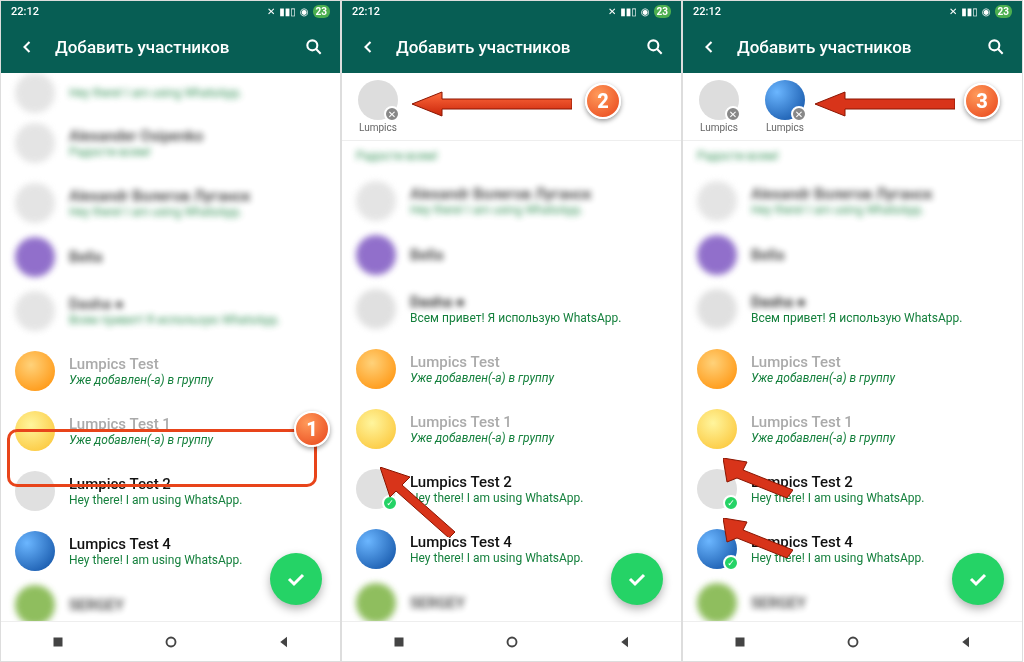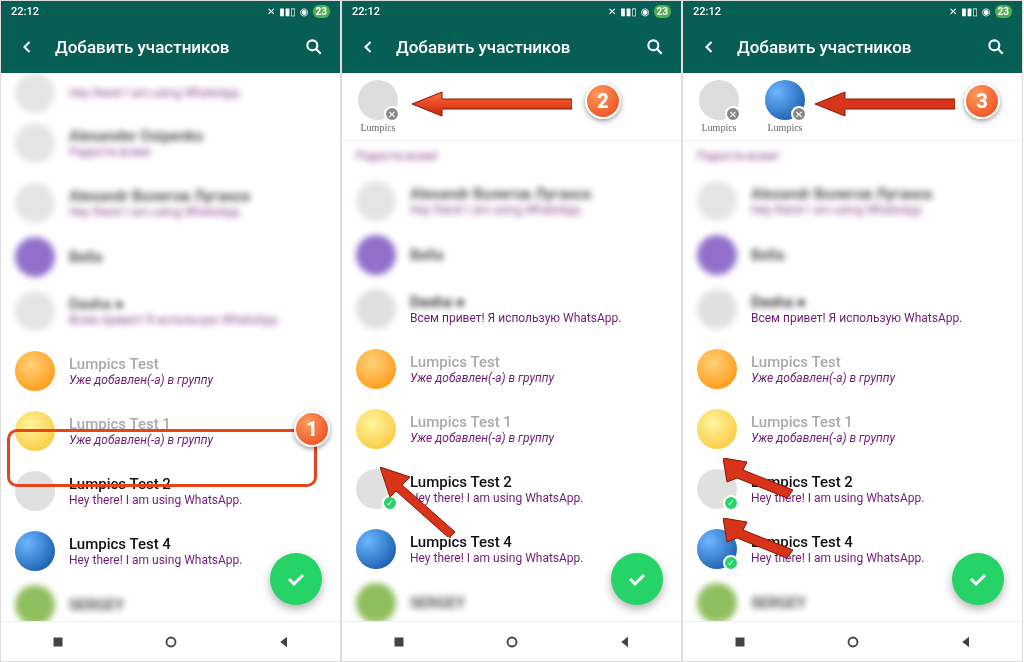--- a/index.html
+++ b/index.html
@@ -102,21 +102,20 @@
     border: 2px solid #fff;
   }
   .chip-label {
     font-size: 10px;
     color: #666;
     margin-top: 2px;
     white-space: nowrap;
     overflow: hidden;
     text-overflow: ellipsis;
     max-width: 52px;
-    font-family: Liberation Serif, serif;
   }
   .contact-list {
     flex: 1;
     overflow: hidden;
   }
   .contact-row {
     height: 60px;
     display: flex;
     align-items: center;
     padding: 0 14px;
@@ -151,21 +150,21 @@
   .contact-text { flex: 1; min-width: 0; }
   .contact-name {
     font-size: 15px;
     font-weight: 500;
     color: #111;
     white-space: nowrap; overflow: hidden; text-overflow: ellipsis;
   }
   .contact-name.dim { color: #aaa; }
   .contact-status {
     font-size: 12px;
-    color: #701a75;
+    color: #15803d;
     font-style: italic;
     white-space: nowrap; overflow: hidden; text-overflow: ellipsis;
   }
   .contact-status.normal { font-style: normal; }
   .fab {
     position: absolute;
     bottom: 56px;
     right: 18px;
     width: 52px; height: 52px;
     border-radius: 50%;

